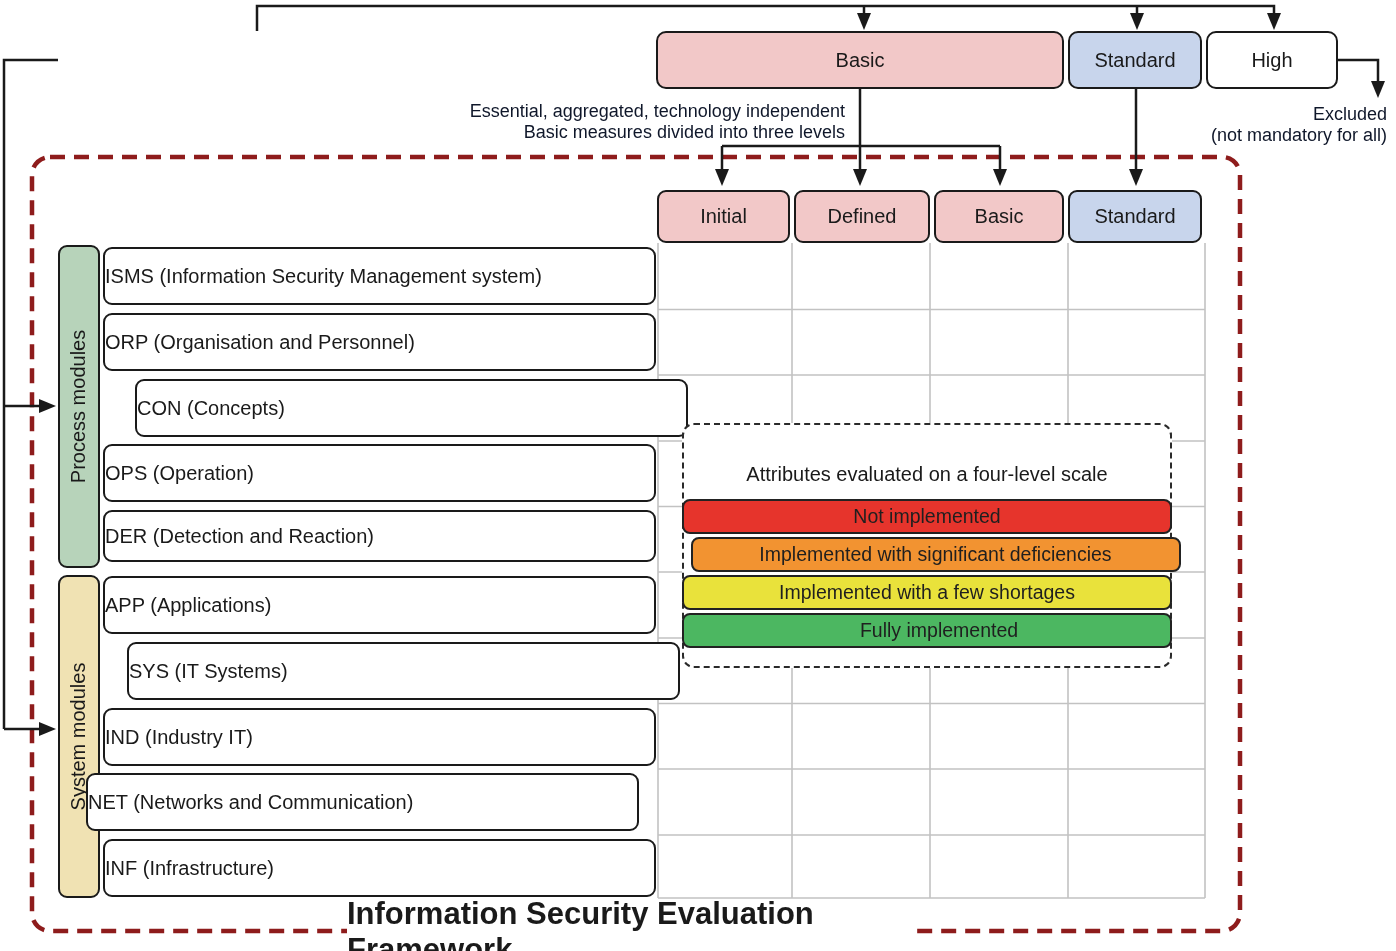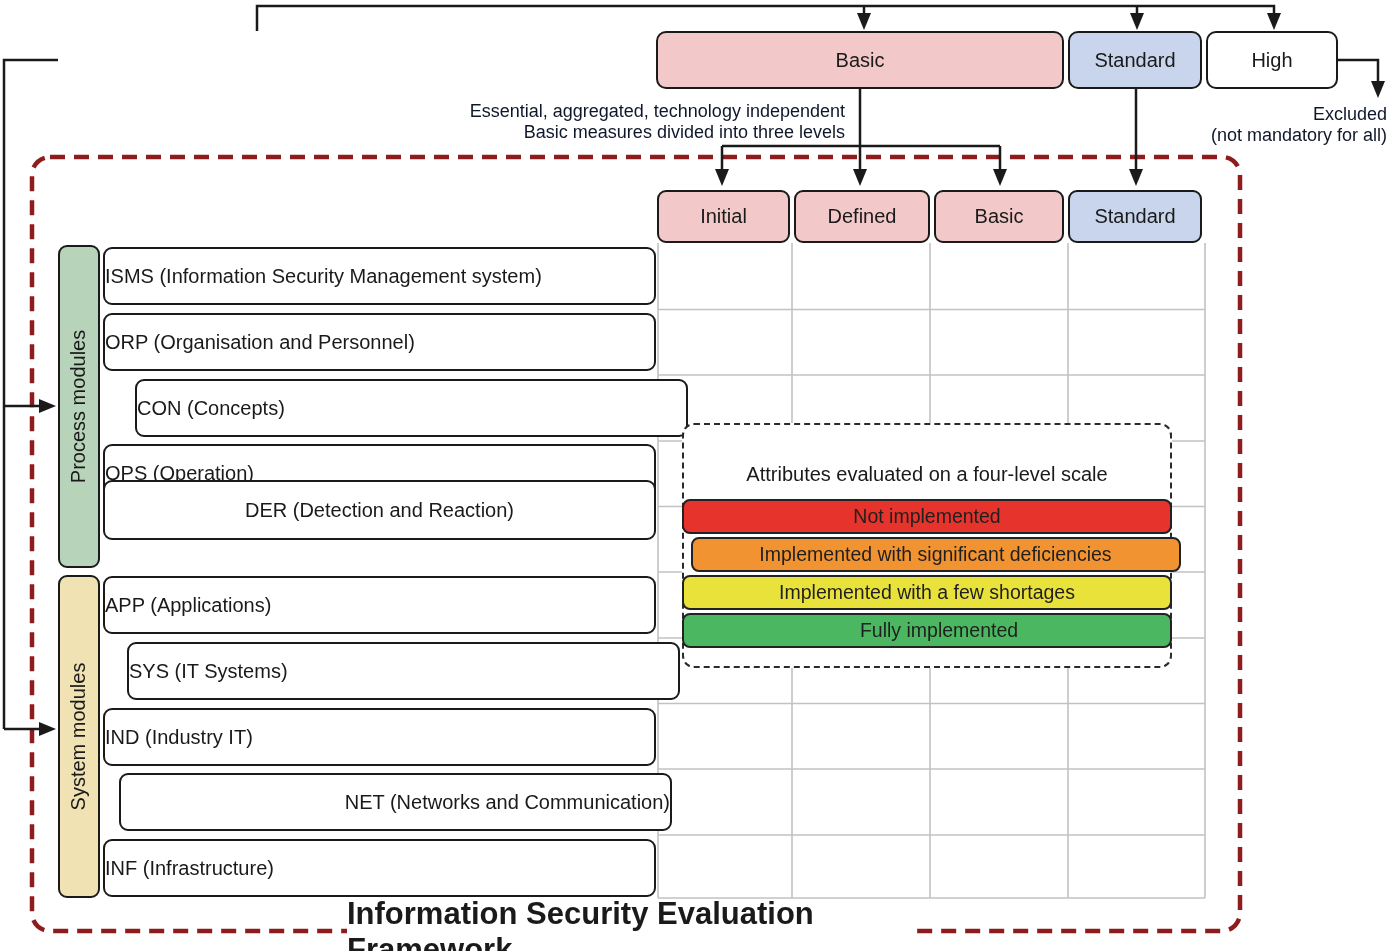--- a/index.html
+++ b/index.html
@@ -127,33 +127,33 @@
   </div>
   <div class="box row" style="left:103px;top:313px;width:553px;height:58px;">
     <span>ORP (Organisation and Personnel)</span>
   </div>
   <div class="box row" style="left:103px;top:379px;width:553px;height:58px;margin-left:32px;">
     <span>CON (Concepts)</span>
   </div>
   <div class="box row" style="left:103px;top:444px;width:553px;height:58px;">
     <span>OPS (Operation)</span>
   </div>
-  <div class="box row" style="left:103px;top:480px;width:553px;height:60px;justify-content:center;">
+  <div class="box row" style="left:103px;top:510px;width:553px;height:52px;">
     <span>DER (Detection and Reaction)</span>
   </div>
   <div class="box row" style="left:103px;top:576px;width:553px;height:58px;">
     <span>APP (Applications)</span>
   </div>
   <div class="box row" style="left:103px;top:642px;width:553px;height:58px;margin-left:24px;">
     <span>SYS (IT Systems)</span>
   </div>
   <div class="box row" style="left:103px;top:708px;width:553px;height:58px;">
     <span>IND (Industry IT)</span>
   </div>
-  <div class="box row" style="left:119px;top:773px;width:553px;height:58px;justify-content:flex-end;">
+  <div class="box row" style="left:86px;top:773px;width:553px;height:58px;">
     <span>NET (Networks and Communication)</span>
   </div>
   <div class="box row" style="left:103px;top:839px;width:553px;height:58px;">
     <span>INF (Infrastructure)</span>
   </div>
 
   <div class="legend">
     <div class="legend-title">Attributes evaluated on a four-level scale</div>
     <div class="scale-bar" style="background-color: rgb(230, 52, 44);">
       <span>Not implemented</span>

